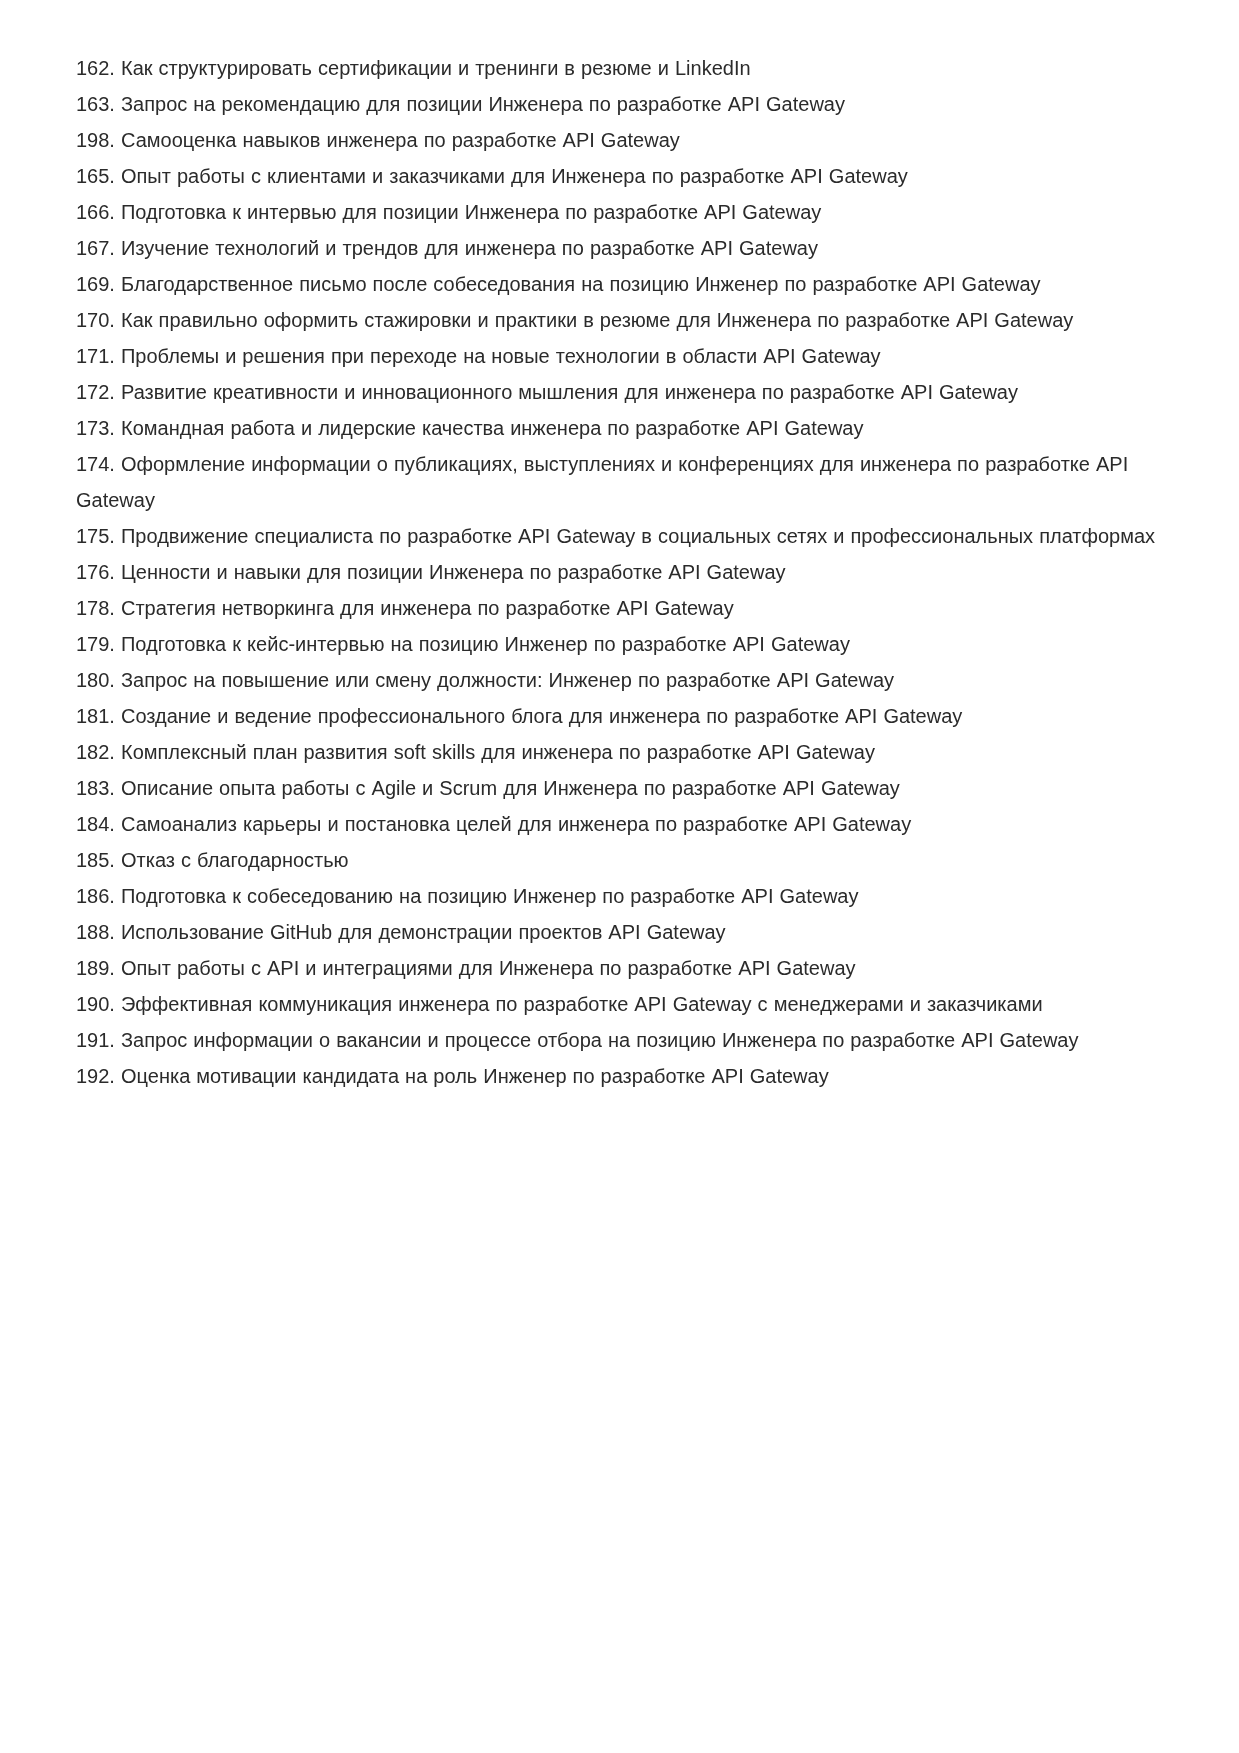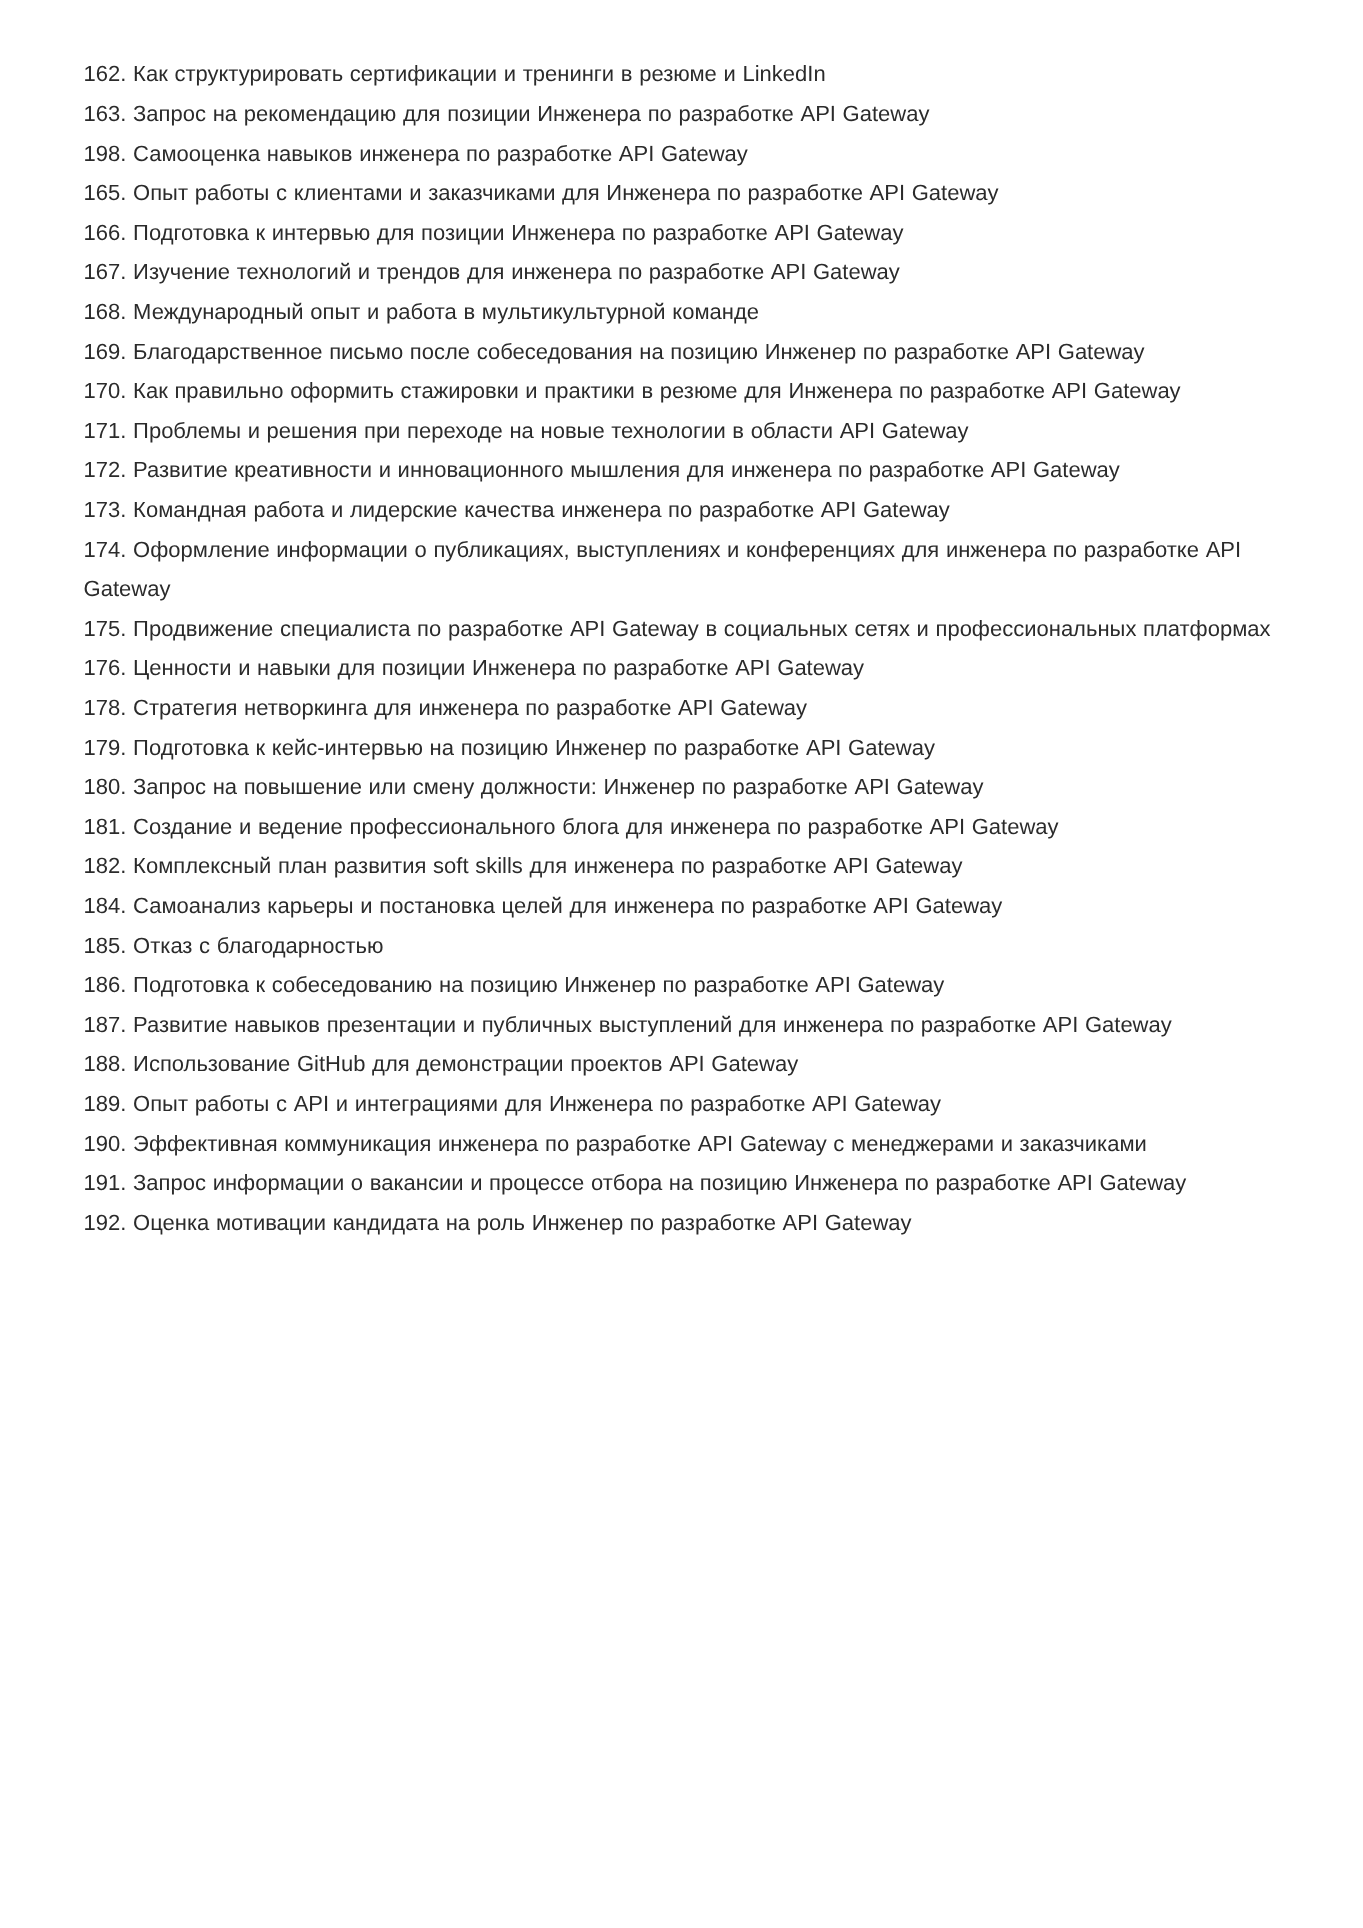--- a/index.html
+++ b/index.html
@@ -28,36 +28,35 @@
 </head>
 <body>
 
 <div class="page">
   <p class="item">162. Как структурировать сертификации и тренинги в резюме и LinkedIn</p>
   <p class="item">163. Запрос на рекомендацию для позиции Инженера по разработке API Gateway</p>
   <p class="item">198. Самооценка навыков инженера по разработке API Gateway</p>
   <p class="item">165. Опыт работы с клиентами и заказчиками для Инженера по разработке API Gateway</p>
   <p class="item">166. Подготовка к интервью для позиции Инженера по разработке API Gateway</p>
   <p class="item">167. Изучение технологий и трендов для инженера по разработке API Gateway</p>
-  <p class="item">168. Международный опыт и работа в мультикультурной команде</p>
   <p class="item">169. Благодарственное письмо после собеседования на позицию Инженер по разработке API Gateway</p>
   <p class="item">170. Как правильно оформить стажировки и практики в резюме для Инженера по разработке API Gateway</p>
   <p class="item">171. Проблемы и решения при переходе на новые технологии в области API Gateway</p>
   <p class="item">172. Развитие креативности и инновационного мышления для инженера по разработке API Gateway</p>
   <p class="item">173. Командная работа и лидерские качества инженера по разработке API Gateway</p>
   <p class="item">174. Оформление информации о публикациях, выступлениях и конференциях для инженера по разработке API Gateway</p>
   <p class="item">175. Продвижение специалиста по разработке API Gateway в социальных сетях и профессиональных платформах</p>
   <p class="item">176. Ценности и навыки для позиции Инженера по разработке API Gateway</p>
   <p class="item">178. Стратегия нетворкинга для инженера по разработке API Gateway</p>
   <p class="item">179. Подготовка к кейс-интервью на позицию Инженер по разработке API Gateway</p>
   <p class="item">180. Запрос на повышение или смену должности: Инженер по разработке API Gateway</p>
   <p class="item">181. Создание и ведение профессионального блога для инженера по разработке API Gateway</p>
   <p class="item">182. Комплексный план развития soft skills для инженера по разработке API Gateway</p>
+  <p class="item">183. Описание опыта работы с Agile и Scrum для Инженера по разработке API Gateway</p>
   <p class="item">184. Самоанализ карьеры и постановка целей для инженера по разработке API Gateway</p>
   <p class="item">185. Отказ с благодарностью</p>
   <p class="item">186. Подготовка к собеседованию на позицию Инженер по разработке API Gateway</p>
-  <p class="item">187. Развитие навыков презентации и публичных выступлений для инженера по разработке API Gateway</p>
   <p class="item">188. Использование GitHub для демонстрации проектов API Gateway</p>
   <p class="item">189. Опыт работы с API и интеграциями для Инженера по разработке API Gateway</p>
   <p class="item">190. Эффективная коммуникация инженера по разработке API Gateway с менеджерами и заказчиками</p>
   <p class="item">191. Запрос информации о вакансии и процессе отбора на позицию Инженера по разработке API Gateway</p>
   <p class="item">192. Оценка мотивации кандидата на роль Инженер по разработке API Gateway</p>
 </div>
 
 </body></html>

